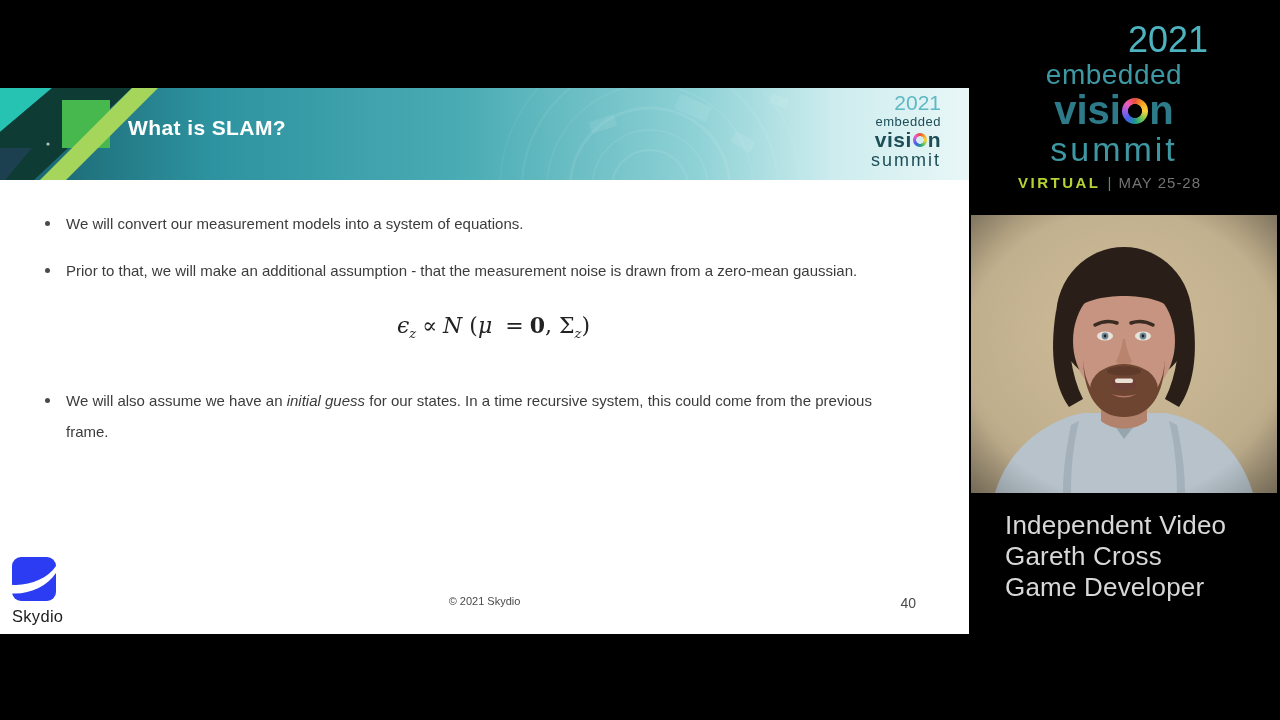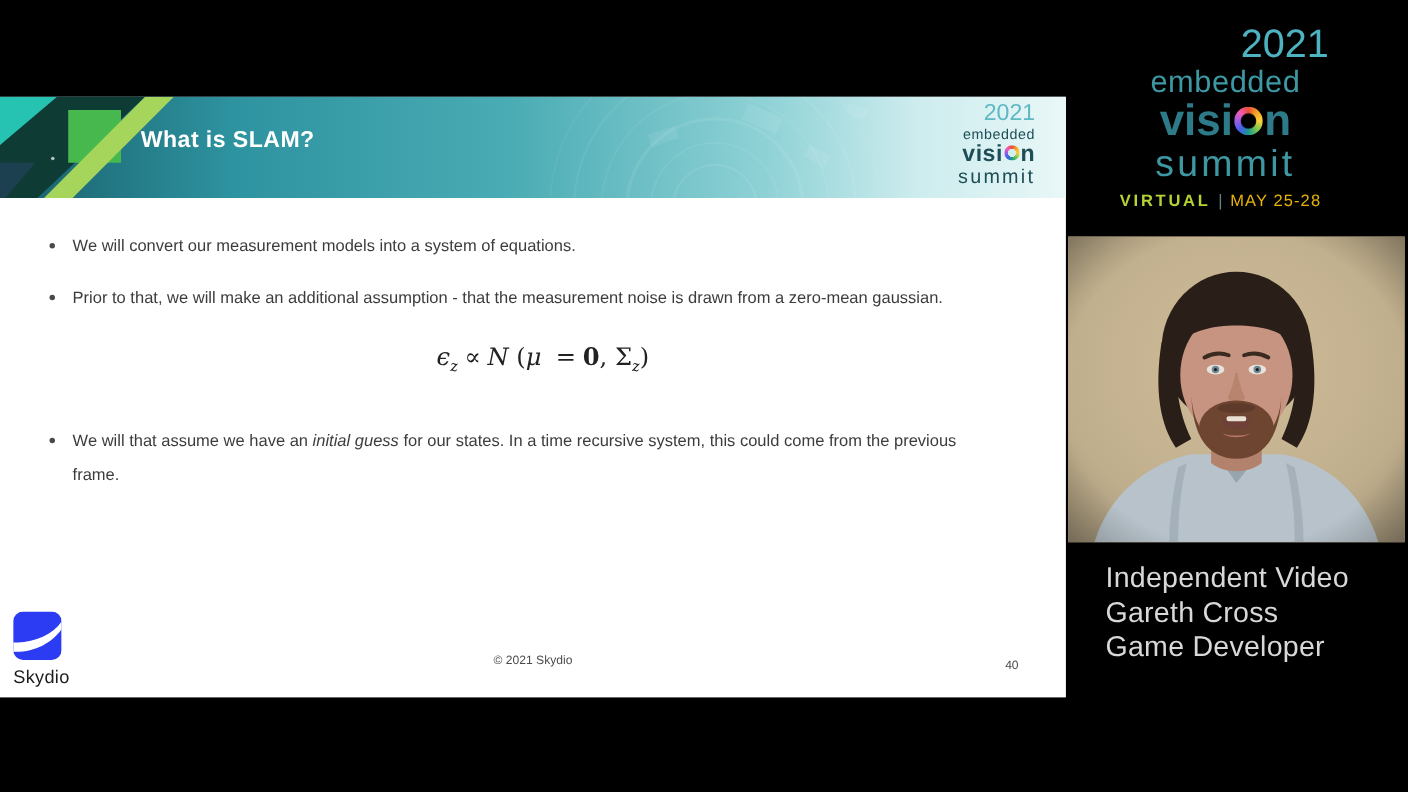--- a/index.html
+++ b/index.html
@@ -32,35 +32,35 @@
   .b2{margin-bottom:18px;}
   .formula{text-align:center;padding-left:58px;font-family:"DejaVu Serif",serif;
     font-size:22px;line-height:42px;color:#222;margin:0 0 30px 0;}
   .formula .it{font-style:italic;}
   .formula sub{font-size:.6em;font-style:italic;}
   .formula .bf{font-weight:bold;}
   .formula .sp{margin:0 6px;}
 
   .copyright{position:absolute;left:50%;transform:translateX(-50%);bottom:27px;
     font-size:11px;color:#4a4a4a;}
-  .pagenum{position:absolute;right:43px;bottom:23px;font-size:11px;color:#4a4a4a;}
+  .pagenum{position:absolute;right:53px;bottom:23px;font-size:14px;color:#4a4a4a;}
 
   .skydio{position:absolute;left:12px;bottom:8px;width:70px;}
   .skydio-word{margin-top:2px;font-size:16.5px;color:#1c1c1c;letter-spacing:.3px;}
 
   
   .evs-logo{position:absolute;left:1018px;top:22px;width:192px;line-height:1;}
   .evs-logo .yr{font-size:36px;color:#4db3c0;text-align:right;padding-right:2px;}
   .evs-logo .emb{font-size:28px;color:#3e98a3;text-align:center;margin-top:3px;letter-spacing:.5px;}
   .evs-logo .vis{font-size:40px;font-weight:bold;color:#2d7b89;text-align:center;margin-top:1px;}
   .evs-logo .sum{font-size:34px;color:#3e98a3;text-align:center;margin-top:2px;letter-spacing:3px;}
   .evs-virtual{display:flex;justify-content:flex-start;align-items:baseline;gap:7px;margin-top:9px;font-size:15px;}
   .evs-virtual .virt{font-weight:bold;color:#b5d334;letter-spacing:2.5px;}
   .evs-virtual .sep{color:#5f8487;}
-  .evs-virtual .dates{color:#eab308;letter-spacing:1px;}
+  .evs-virtual .dates{color:#737373;letter-spacing:1px;}
 
   .speaker-video{position:absolute;left:971px;top:215px;width:306px;height:278px;background:#b7a685;}
   .speaker-name{position:absolute;left:1005px;top:510px;color:#d8d8d8;
     font-size:26px;line-height:31px;letter-spacing:.2px;}
 </style>
 </head>
 <body>
 
 <div class="stage">
 
@@ -110,21 +110,21 @@
         <span>Prior to that, we will make an additional assumption - that the measurement noise is drawn from a zero-mean gaussian.</span>
       </div>
       <div class="formula">
         <span class="it">ϵ</span><sub>z</sub><span class="sp">∝</span><span class="it">N</span>
         <span>(</span><span class="it">μ</span>
         <span class="sp">=</span><span class="bf">0</span><span>,</span>
         <span>Σ</span><sub>z</sub><span>)</span>
       </div>
       <div class="bullet">
         <span class="dot"></span>
-        <span>We will that assume we have an </span><em>initial guess</em><span> for our states. In a time recursive system, this could come from the previous frame.</span>
+        <span>We will also assume we have an </span><em>initial guess</em><span> for our states. In a time recursive system, this could come from the previous frame.</span>
       </div>
     </div>
 
     <div class="copyright">© 2021 Skydio</div>
     <div class="pagenum">40</div>
 
     <div class="skydio">
       <svg width="44" height="44" viewBox="0 0 44 44">
         <rect x="0" y="0" width="44" height="44" rx="9" fill="#2b3cf2"></rect>
         <path d="M44,9 C36,21 20,27.5 4,28 C2,28.1 1,28 0,27.8 L0,36.5 C18,37.5 35,29 44,16 Z" fill="#ffffff"></path>

